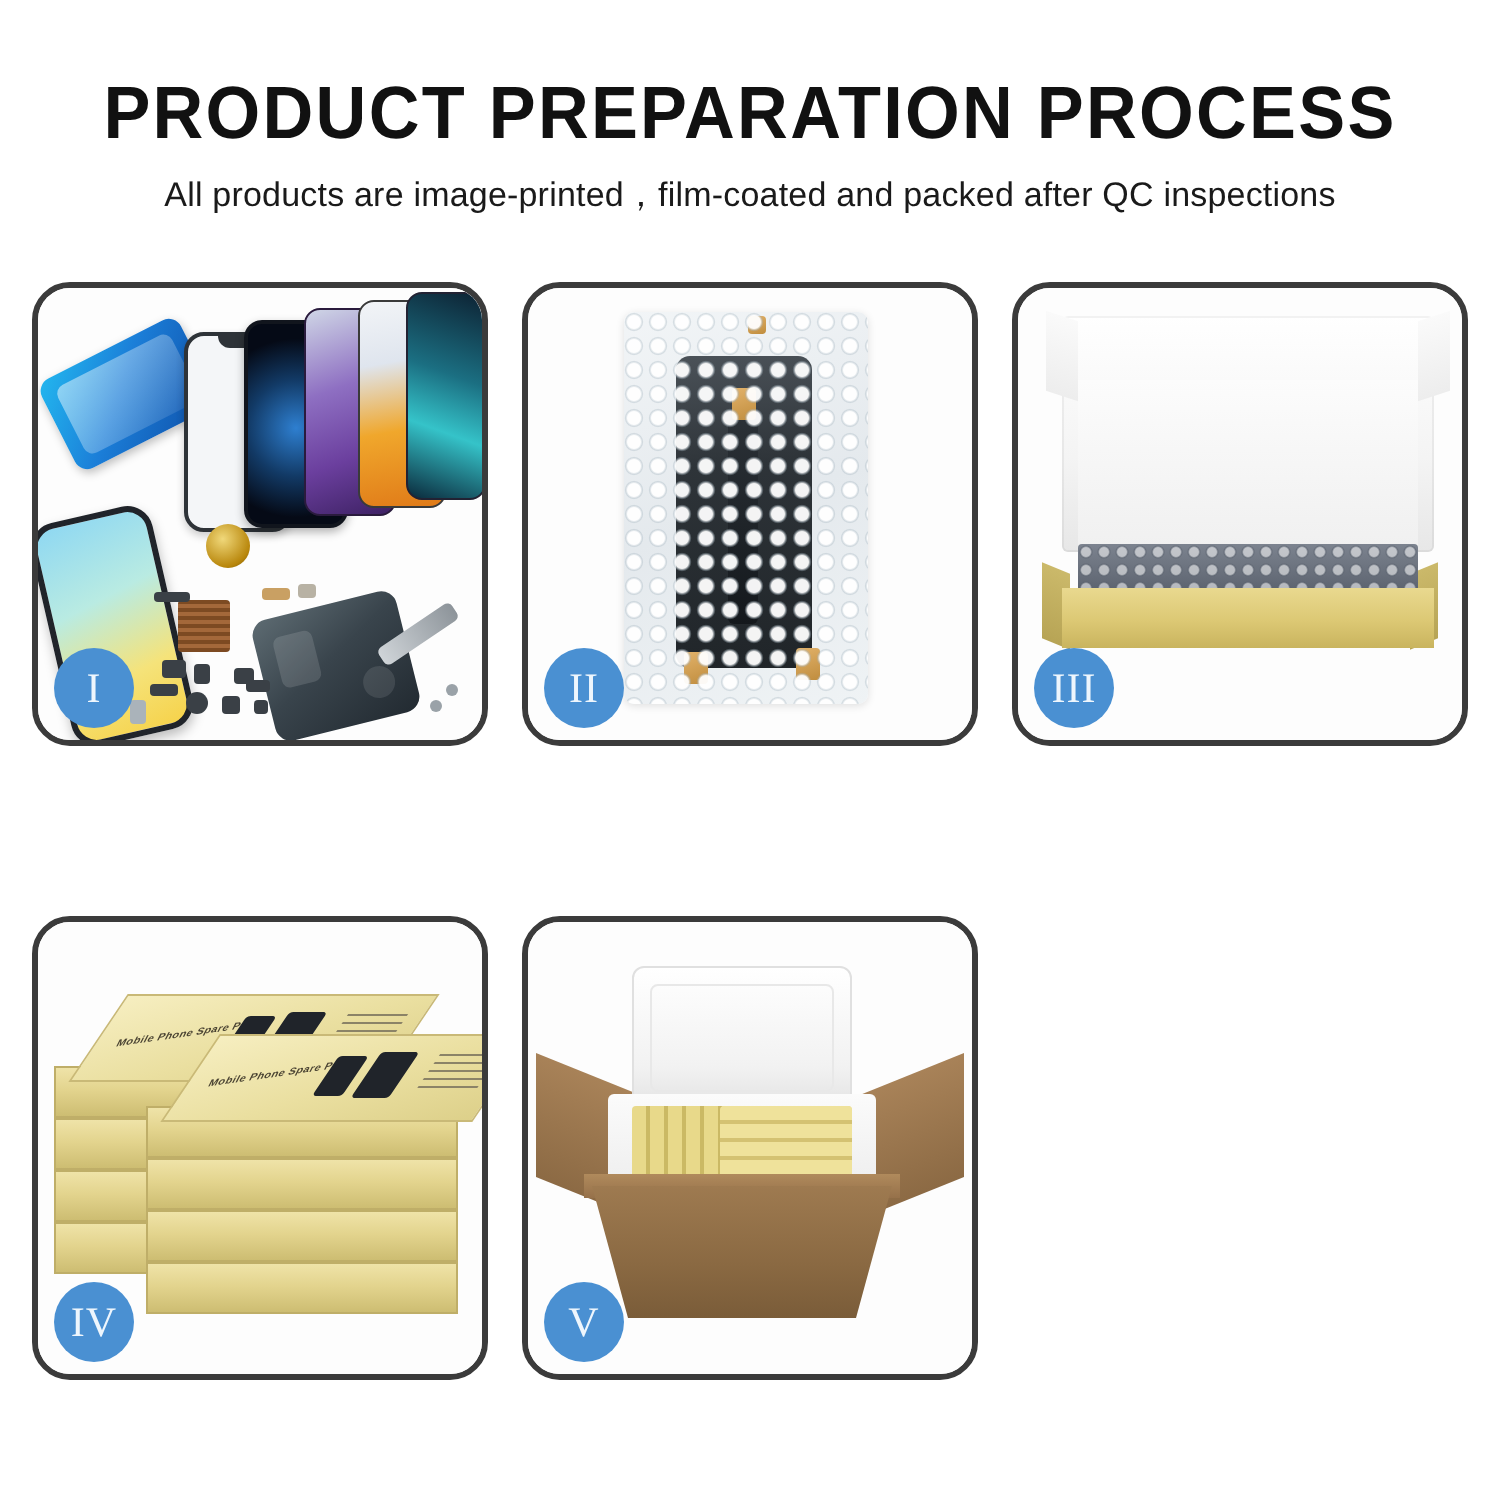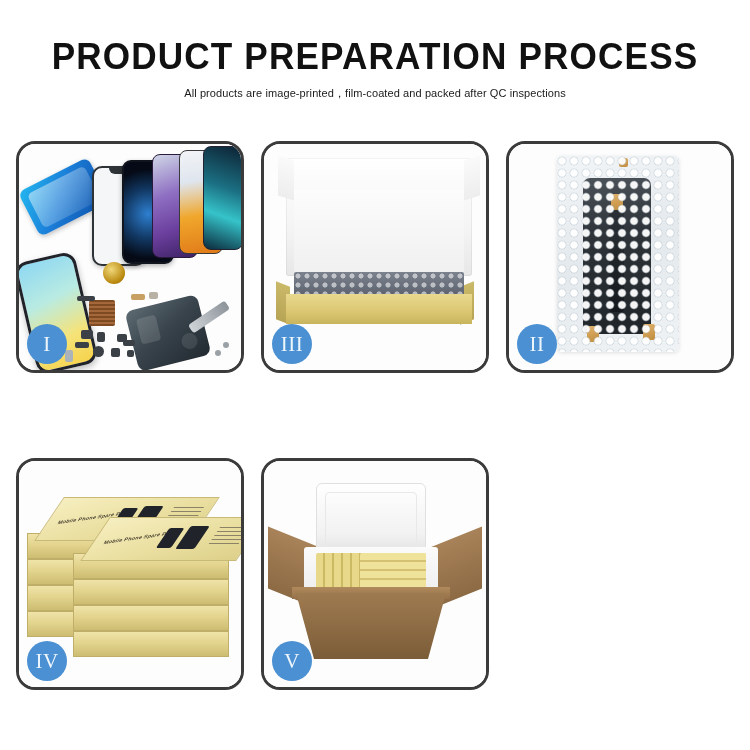--- a/index.html
+++ b/index.html
@@ -27,21 +27,21 @@
     font-weight: bold;
     color: #111111;
     letter-spacing: 1.2px;
     line-height: 1.05;
     transform: scaleX(0.95);
     white-space: nowrap;
   }
 
   .sub-title {
     margin-top: 9px;
-    font-size: 11px;
+    font-size: 17px;
     font-weight: normal;
     color: #1a1a1a;
     letter-spacing: 0.1px;
     white-space: nowrap;
   }
 
   
   .grid {
     position: absolute;
     top: 141px;
@@ -373,43 +373,43 @@
         <div class="p1-dot" style="left:46px;top:206px;width:8px;height:12px;background:#aab3ba;"></div>
         <div class="p1-dot" style="left:108px;top:206px;width:7px;height:7px;"></div>
         <div class="p1-dot" style="left:196px;top:206px;width:6px;height:6px;border-radius:50%;background:#9aa2a8;"></div>
         <div class="p1-dot" style="left:204px;top:198px;width:6px;height:6px;border-radius:50%;background:#9aa2a8;"></div>
       </div>
       <div class="badge">I</div>
     </div>
 
     <div class="panel">
       <div class="panel-stage">
-        <div class="p3-lid"></div>
-        <div class="p3-foam"></div>
-        <div class="p3-tray-left"></div>
-        <div class="p3-tray-right"></div>
-        <div class="p3-wrap"></div>
-        <div class="p3-tray-front"></div>
-      </div>
-      <div class="badge">III</div>
-    </div>
-
-    <div class="panel">
-      <div class="panel-stage">
         <div class="p2-bag">
           <div class="p2-screen"></div>
           <div class="p2-flex"></div>
           <div class="p2-tape" style="left:54px;top:38px;"></div>
           <div class="p2-tape" style="left:30px;top:170px;"></div>
           <div class="p2-tape" style="left:86px;top:168px;"></div>
           <div class="p2-tape" style="left:62px;top:2px;width:9px;height:9px;"></div>
           <div class="p2-bubbles"></div>
         </div>
       </div>
       <div class="badge">II</div>
+    </div>
+
+    <div class="panel">
+      <div class="panel-stage">
+        <div class="p3-lid"></div>
+        <div class="p3-foam"></div>
+        <div class="p3-tray-left"></div>
+        <div class="p3-tray-right"></div>
+        <div class="p3-wrap"></div>
+        <div class="p3-tray-front"></div>
+      </div>
+      <div class="badge">III</div>
     </div>
 
     <div class="panel">
       <div class="panel-stage">
         <div class="p4-stack">
 
           <div class="p4-box" style="left:0px;  top:126px;"></div>
           <div class="p4-box" style="left:0px;  top:100px;"></div>
           <div class="p4-box" style="left:0px;  top:74px;"></div>
           <div class="p4-box" style="left:0px;  top:48px;"></div>

